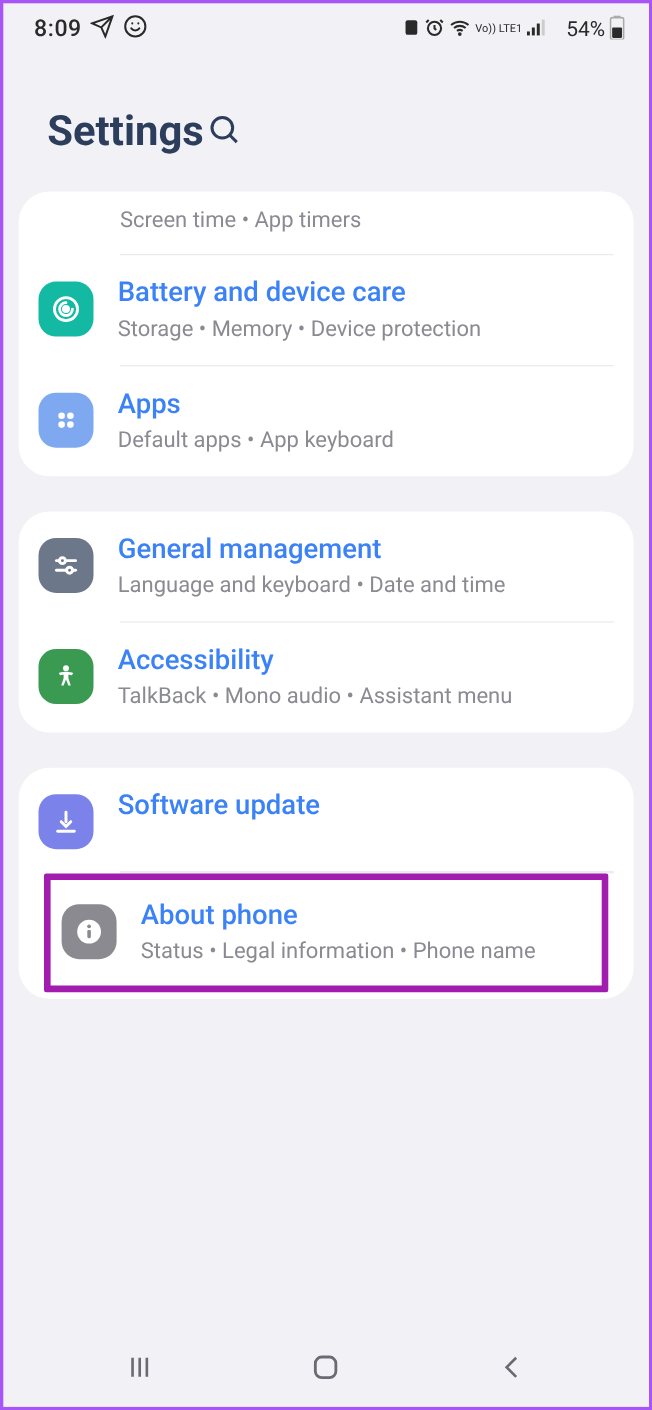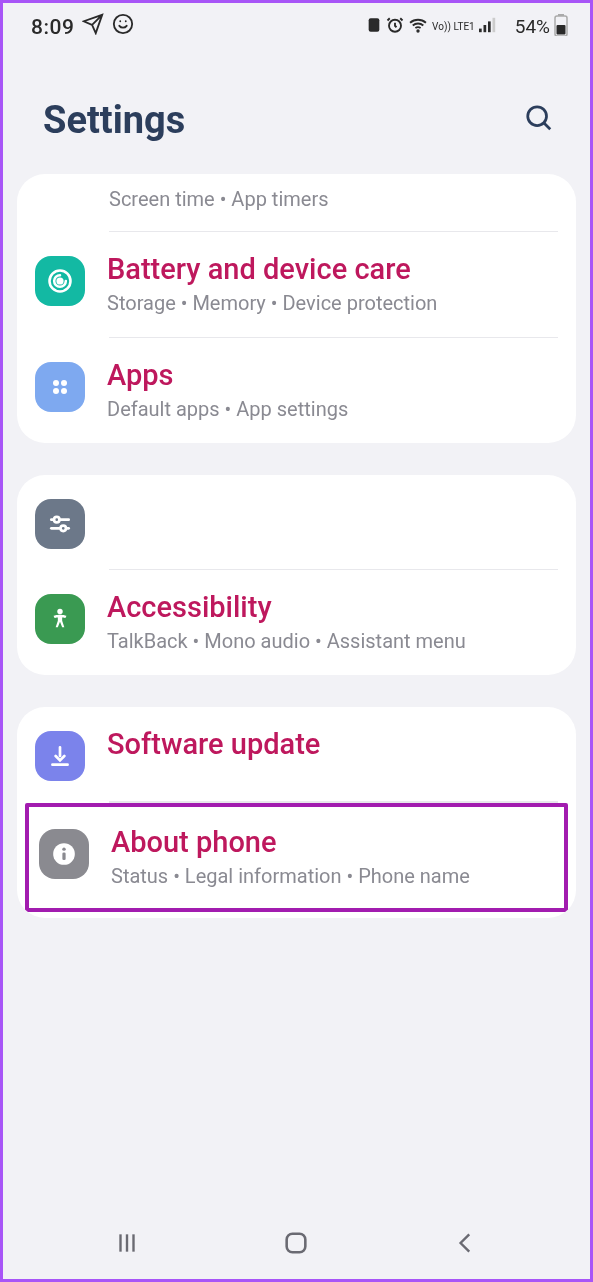--- a/index.html
+++ b/index.html
@@ -17,21 +17,20 @@
   justify-content: space-between;
   padding: 10px 22px 6px 28px;
   font-size: 20px;
   color: #2a2a2a;
 }
 .status-left { display: flex; align-items: center; gap: 8px; }
 .status-right { display: flex; align-items: center; gap: 4px; font-size: 16px; }
 .status-time { font-weight: 500; font-size: 21px; letter-spacing: 0.5px; }
 .header {
   display: flex;
-  justify-content: space-between;
   align-items: center;
   padding: 52px 32px 32px 40px;
 }
 .header-title {
   font-size: 38px;
   font-weight: 700;
   color: #2c3e5c;
 }
 .search-btn { padding: 4px; }
 .card {
@@ -57,34 +56,34 @@
   height: 50px;
   border-radius: 16px;
   display: flex;
   align-items: center;
   justify-content: center;
   flex-shrink: 0;
   margin-top: 4px;
 }
 .item-text { flex: 1; }
 .item-title {
-  font-size: 29px;
+  font-size: 25px;
   font-weight: 500;
-  color: #be185d;
+  color: #3b82f6;
   margin-bottom: 4px;
 }
 .item-sub {
   font-size: 20px;
   color: #8a8a92;
   line-height: 1.35;
 }
 .no-icon { padding-left: 92px; }
 .highlight-box {
-  border: 4px solid #a21caf;
-  margin: 0 8px;
+  border: 6px solid #a21caf;
+  margin: 0 23px;
   border-radius: 2px;
 }
 .nav-bar {
   position: absolute;
   bottom: 0;
   left: 0;
   right: 0;
   height: 68px;
   display: flex;
   justify-content: space-around;
@@ -184,34 +183,38 @@
     <div class="icon-wrap" style="background:#7ea9f0;">
       <svg width="24" height="24" viewBox="0 0 24 24" fill="#fff">
           <circle cx="8" cy="8" r="3"></circle>
           <circle cx="16" cy="8" r="3"></circle>
           <circle cx="8" cy="16" r="3"></circle>
           <circle cx="16" cy="16" r="3"></circle>
         </svg>
     </div>
     <div class="item-text">
       <div class="item-title">Apps</div>
-      <div class="item-sub">Default apps  •  App settings</div>
+      <div class="item-sub">Default apps  •  App keyboard</div>
     </div>
   </div>
 </div>
 
 <div class="card">
   <div class="item">
     <div class="icon-wrap" style="background:#6c7889;">
       <svg width="26" height="26" viewBox="0 0 24 24" fill="none" stroke="#fff" stroke-width="2.5" stroke-linecap="round">
           <line x1="4" y1="8" x2="20" y2="8"></line>
           <line x1="4" y1="16" x2="20" y2="16"></line>
           <circle cx="9" cy="8" r="2.5" fill="#6c7889"></circle>
           <circle cx="15" cy="16" r="2.5" fill="#6c7889"></circle>
         </svg>
+    </div>
+    <div class="item-text">
+      <div class="item-title">General management</div>
+      <div class="item-sub">Language and keyboard  •  Date and time</div>
     </div>
   </div>
   <div class="divider"></div>
   <div class="item">
     <div class="icon-wrap" style="background:#3a9a52;">
       <svg width="26" height="26" viewBox="0 0 24 24" fill="#fff">
           <circle cx="12" cy="5" r="2.5"></circle>
           <path d="M12 8c-3 0-6 1-6 1l1 2s2-.5 3-.5v3l-2 6h2l2-5 2 5h2l-2-6v-3c1 0 3 .5 3 .5l1-2s-3-1-6-1z"></path>
         </svg>
     </div>

